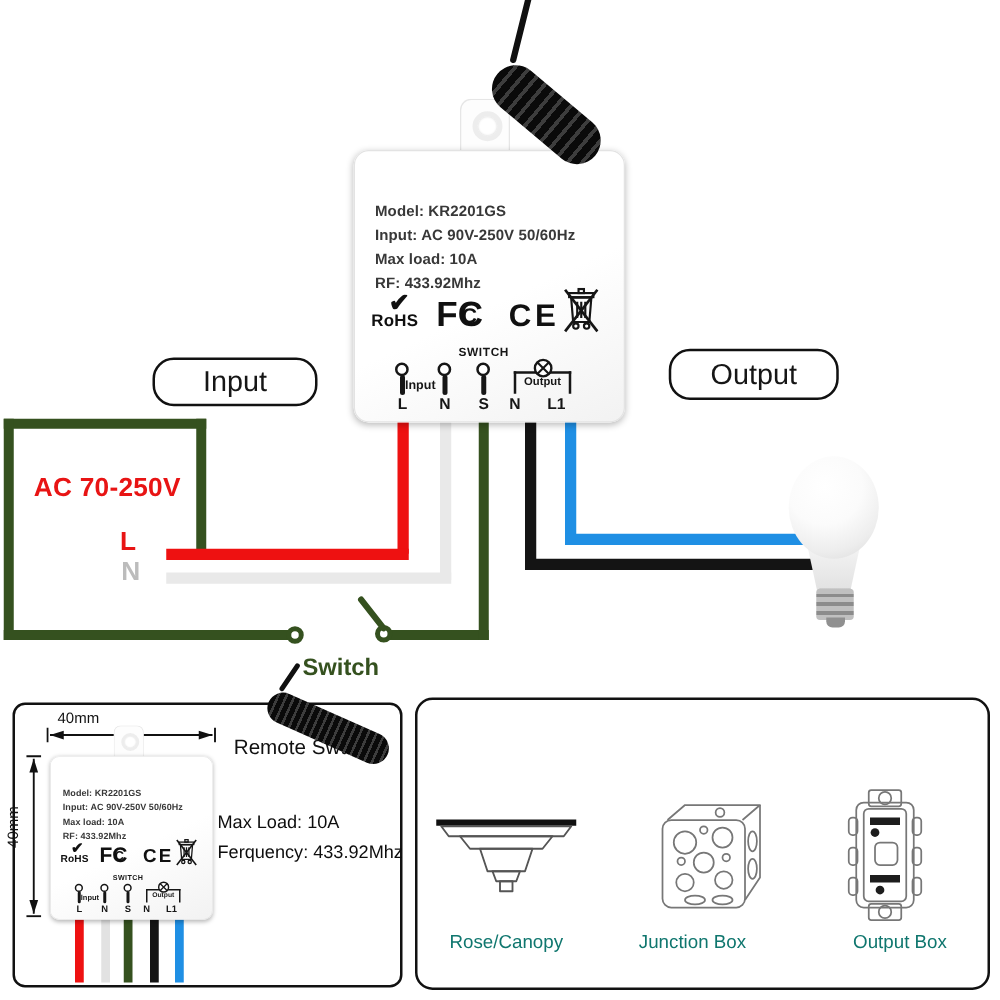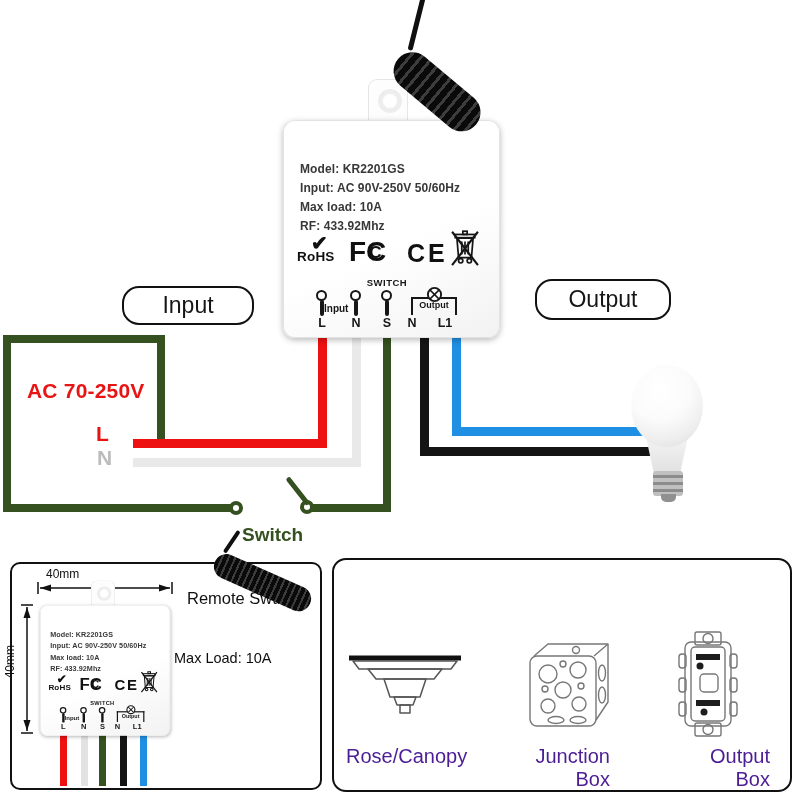--- a/index.html
+++ b/index.html
@@ -69,21 +69,21 @@
   .bscrew{position:absolute;left:653px;top:471px;width:30px;height:25px;border-radius:3px;
           background:repeating-linear-gradient(180deg,#c0c0c0 0 4px,#8c8c8c 4px 7px);}
   .btip{position:absolute;left:661px;top:494px;width:15px;height:8px;background:#909090;border-radius:0 0 5px 5px;}
   
   .size-panel{position:absolute;left:10px;top:562px;width:312px;height:228px;border:2px solid #111;
               border-radius:10px;box-sizing:border-box;background:#fff;}
   .fit-panel{position:absolute;left:332px;top:558px;width:460px;height:234px;border:2.5px solid #111;
              border-radius:14px;box-sizing:border-box;background:#fff;}
   .fit-title{position:absolute;left:0;right:0;top:20px;text-align:center;font-size:19px;font-weight:700;
              letter-spacing:-.4px;color:#1c1c1c;}
-  .fit-label{position:absolute;top:185px;text-align:right;font-size:20px;color:#4c1d95;}
+  .fit-label{position:absolute;top:185px;text-align:center;font-size:15px;color:#0f766e;}
   .dim-text{position:absolute;font-size:12px;color:#111;}
   .dim-text.v{writing-mode:vertical-rl;transform:rotate(180deg);}
   .remote{position:absolute;left:187px;top:589px;font-size:16.5px;color:#111;white-space:nowrap;}
   .specs{position:absolute;left:174px;top:647px;font-size:14.5px;color:#0d0d0d;line-height:23.5px;white-space:nowrap;}
   .specs span{display:block;}
   .mini-wrap{position:absolute;left:40px;top:605px;width:131px;height:131px;}
   .mini-wrap .device{left:0;top:0;transform:scale(0.6);transform-origin:0 0;}
   svg{display:block;}
 </style>
 </head>
@@ -207,20 +207,21 @@
       </g>
     <polygon points="6,3 2.5,14 9.5,14" fill="#111"></polygon>
       <polygon points="6,127 2.5,116 9.5,116" fill="#111"></polygon>
   </svg>
   <div class="dim-text v" style="left:3px;top:645px;">40mm</div>
 
   <div class="remote">Remote Swtich</div>
 
   <div class="specs">
     <span>Max Load: 10A</span>
+    <span>Ferquency: 433.92Mhz</span>
   </div>
 
   <div class="wire r" style="left:60px;top:732px;width:7px;height:54px;"></div>
   <div class="wire wt" style="left:81px;top:732px;width:7px;height:54px;background:#e2e2e2;"></div>
   <div class="wire g" style="left:99px;top:732px;width:7px;height:54px;"></div>
   <div class="wire bk" style="left:120px;top:732px;width:7px;height:54px;"></div>
   <div class="wire bl" style="left:140px;top:732px;width:7px;height:54px;"></div>
 
   <div class="mini-wrap">
     <div class="device">

